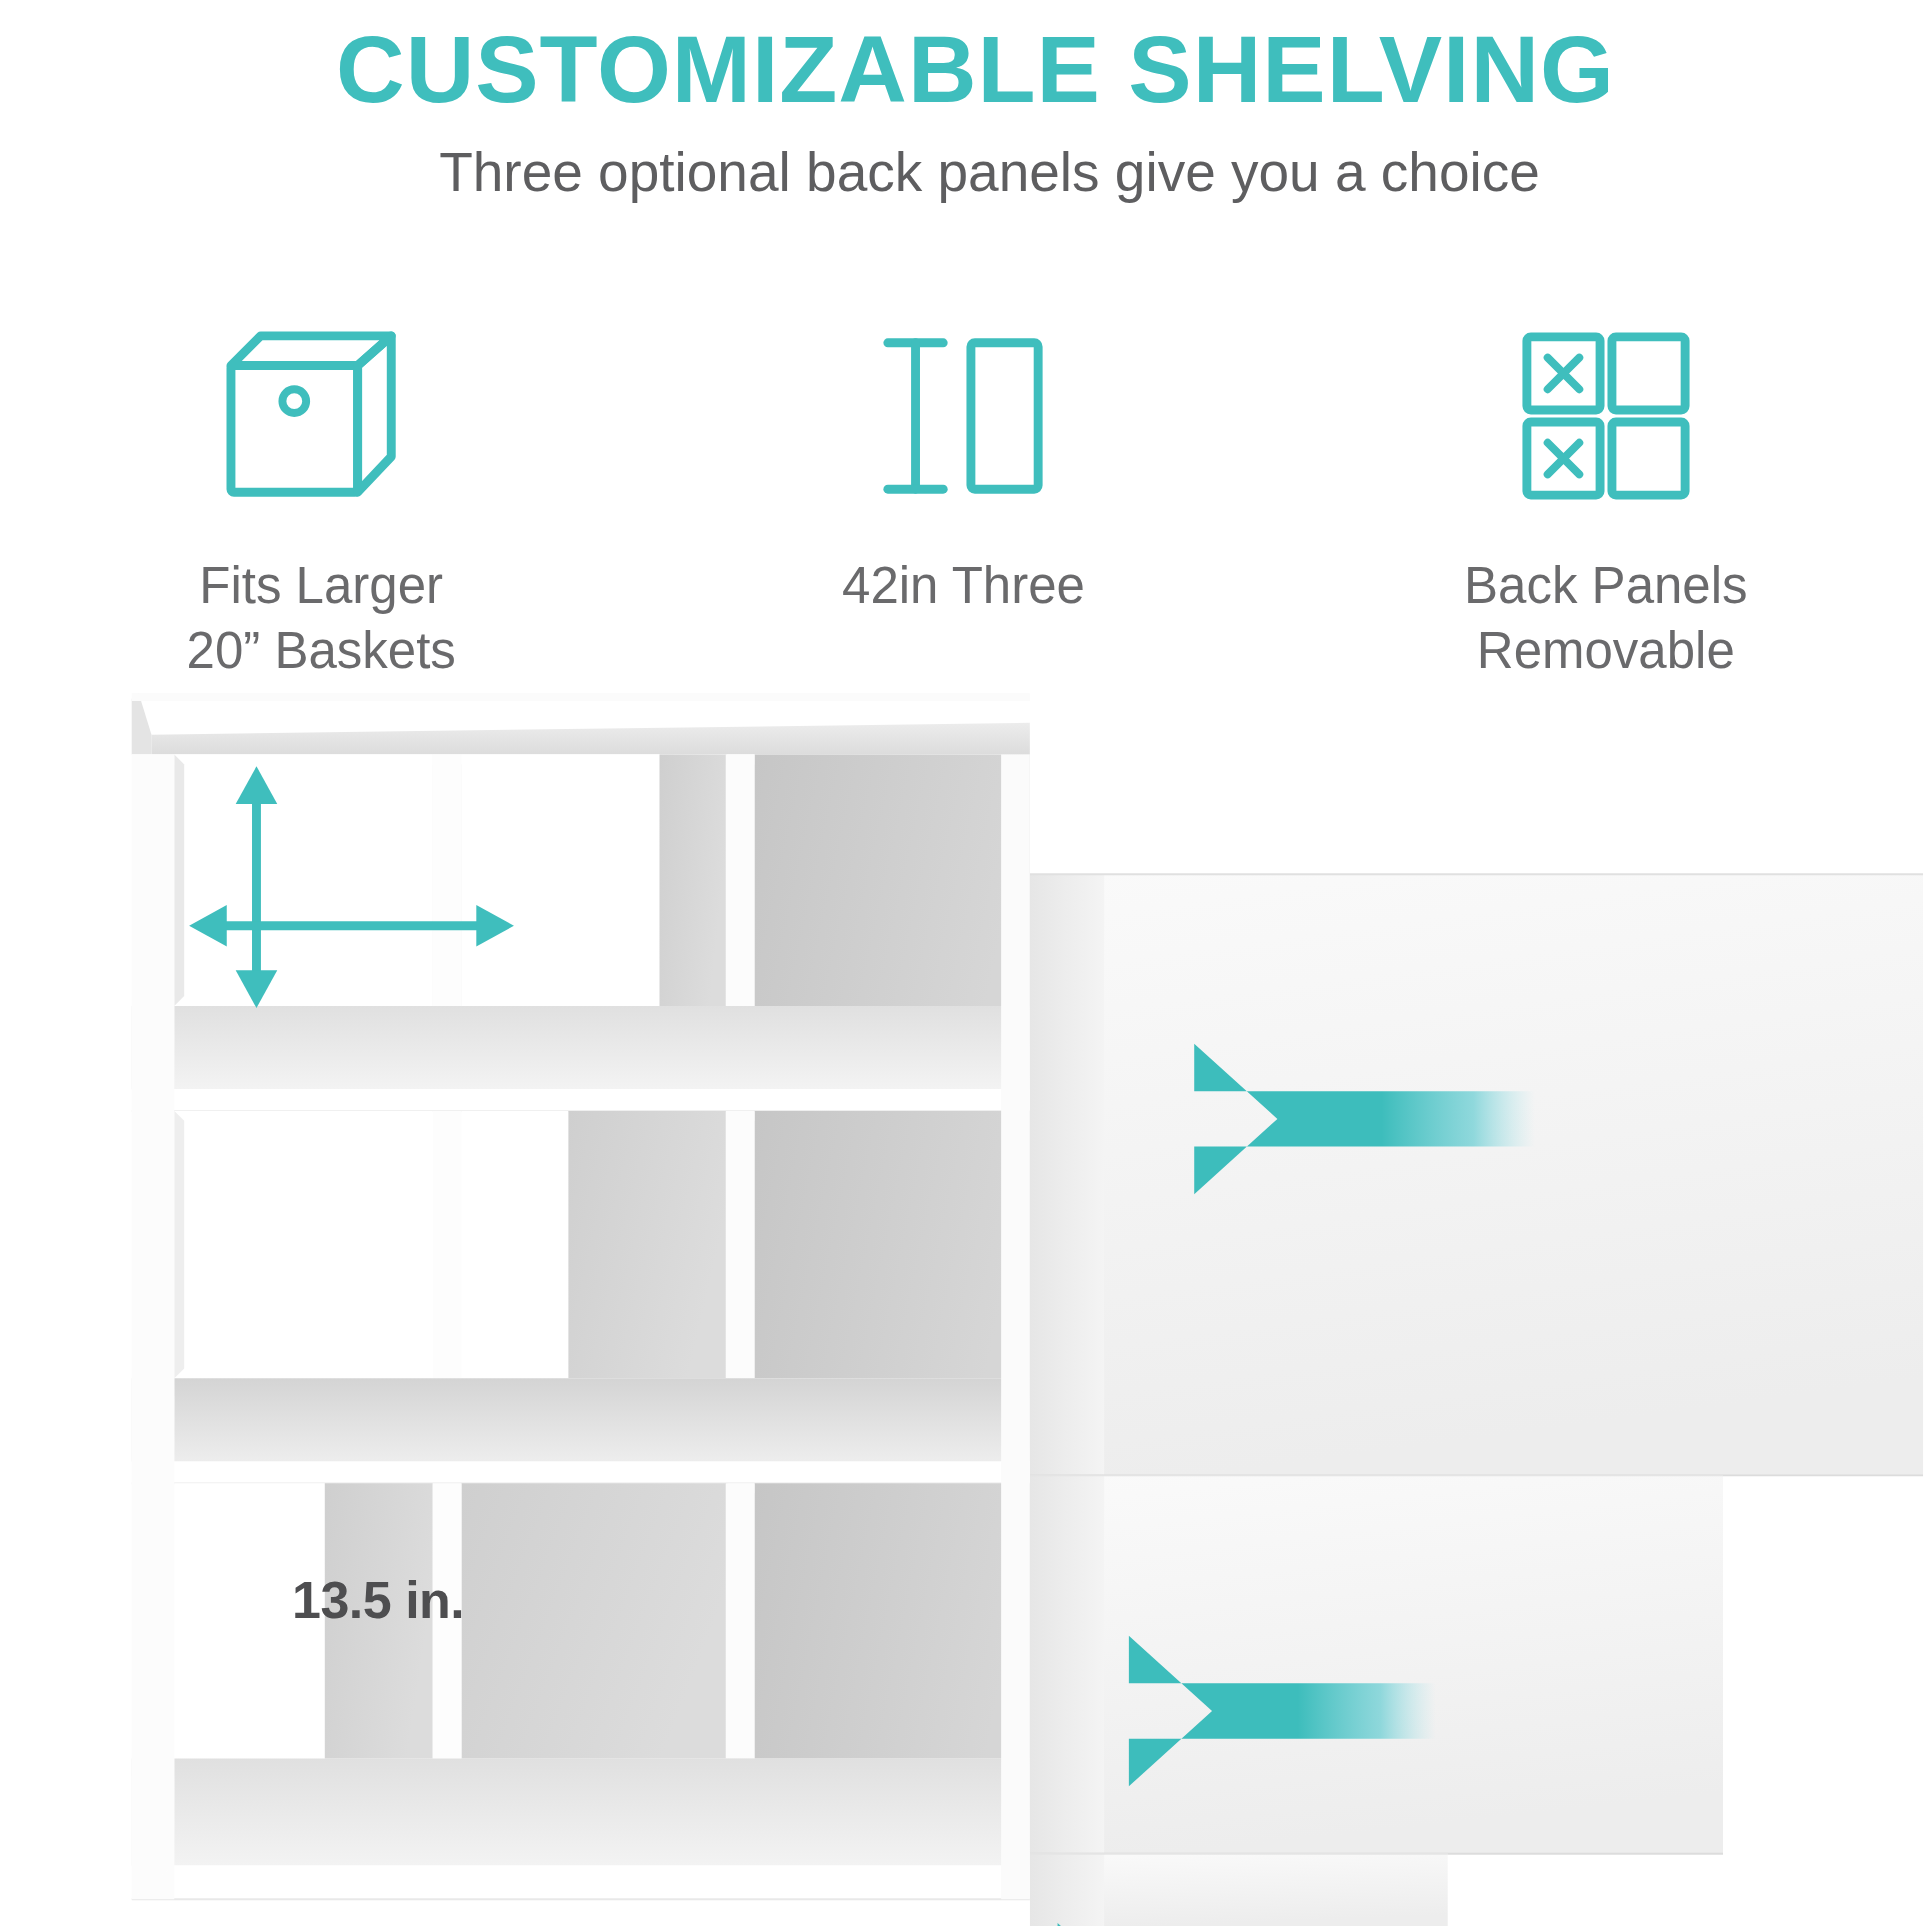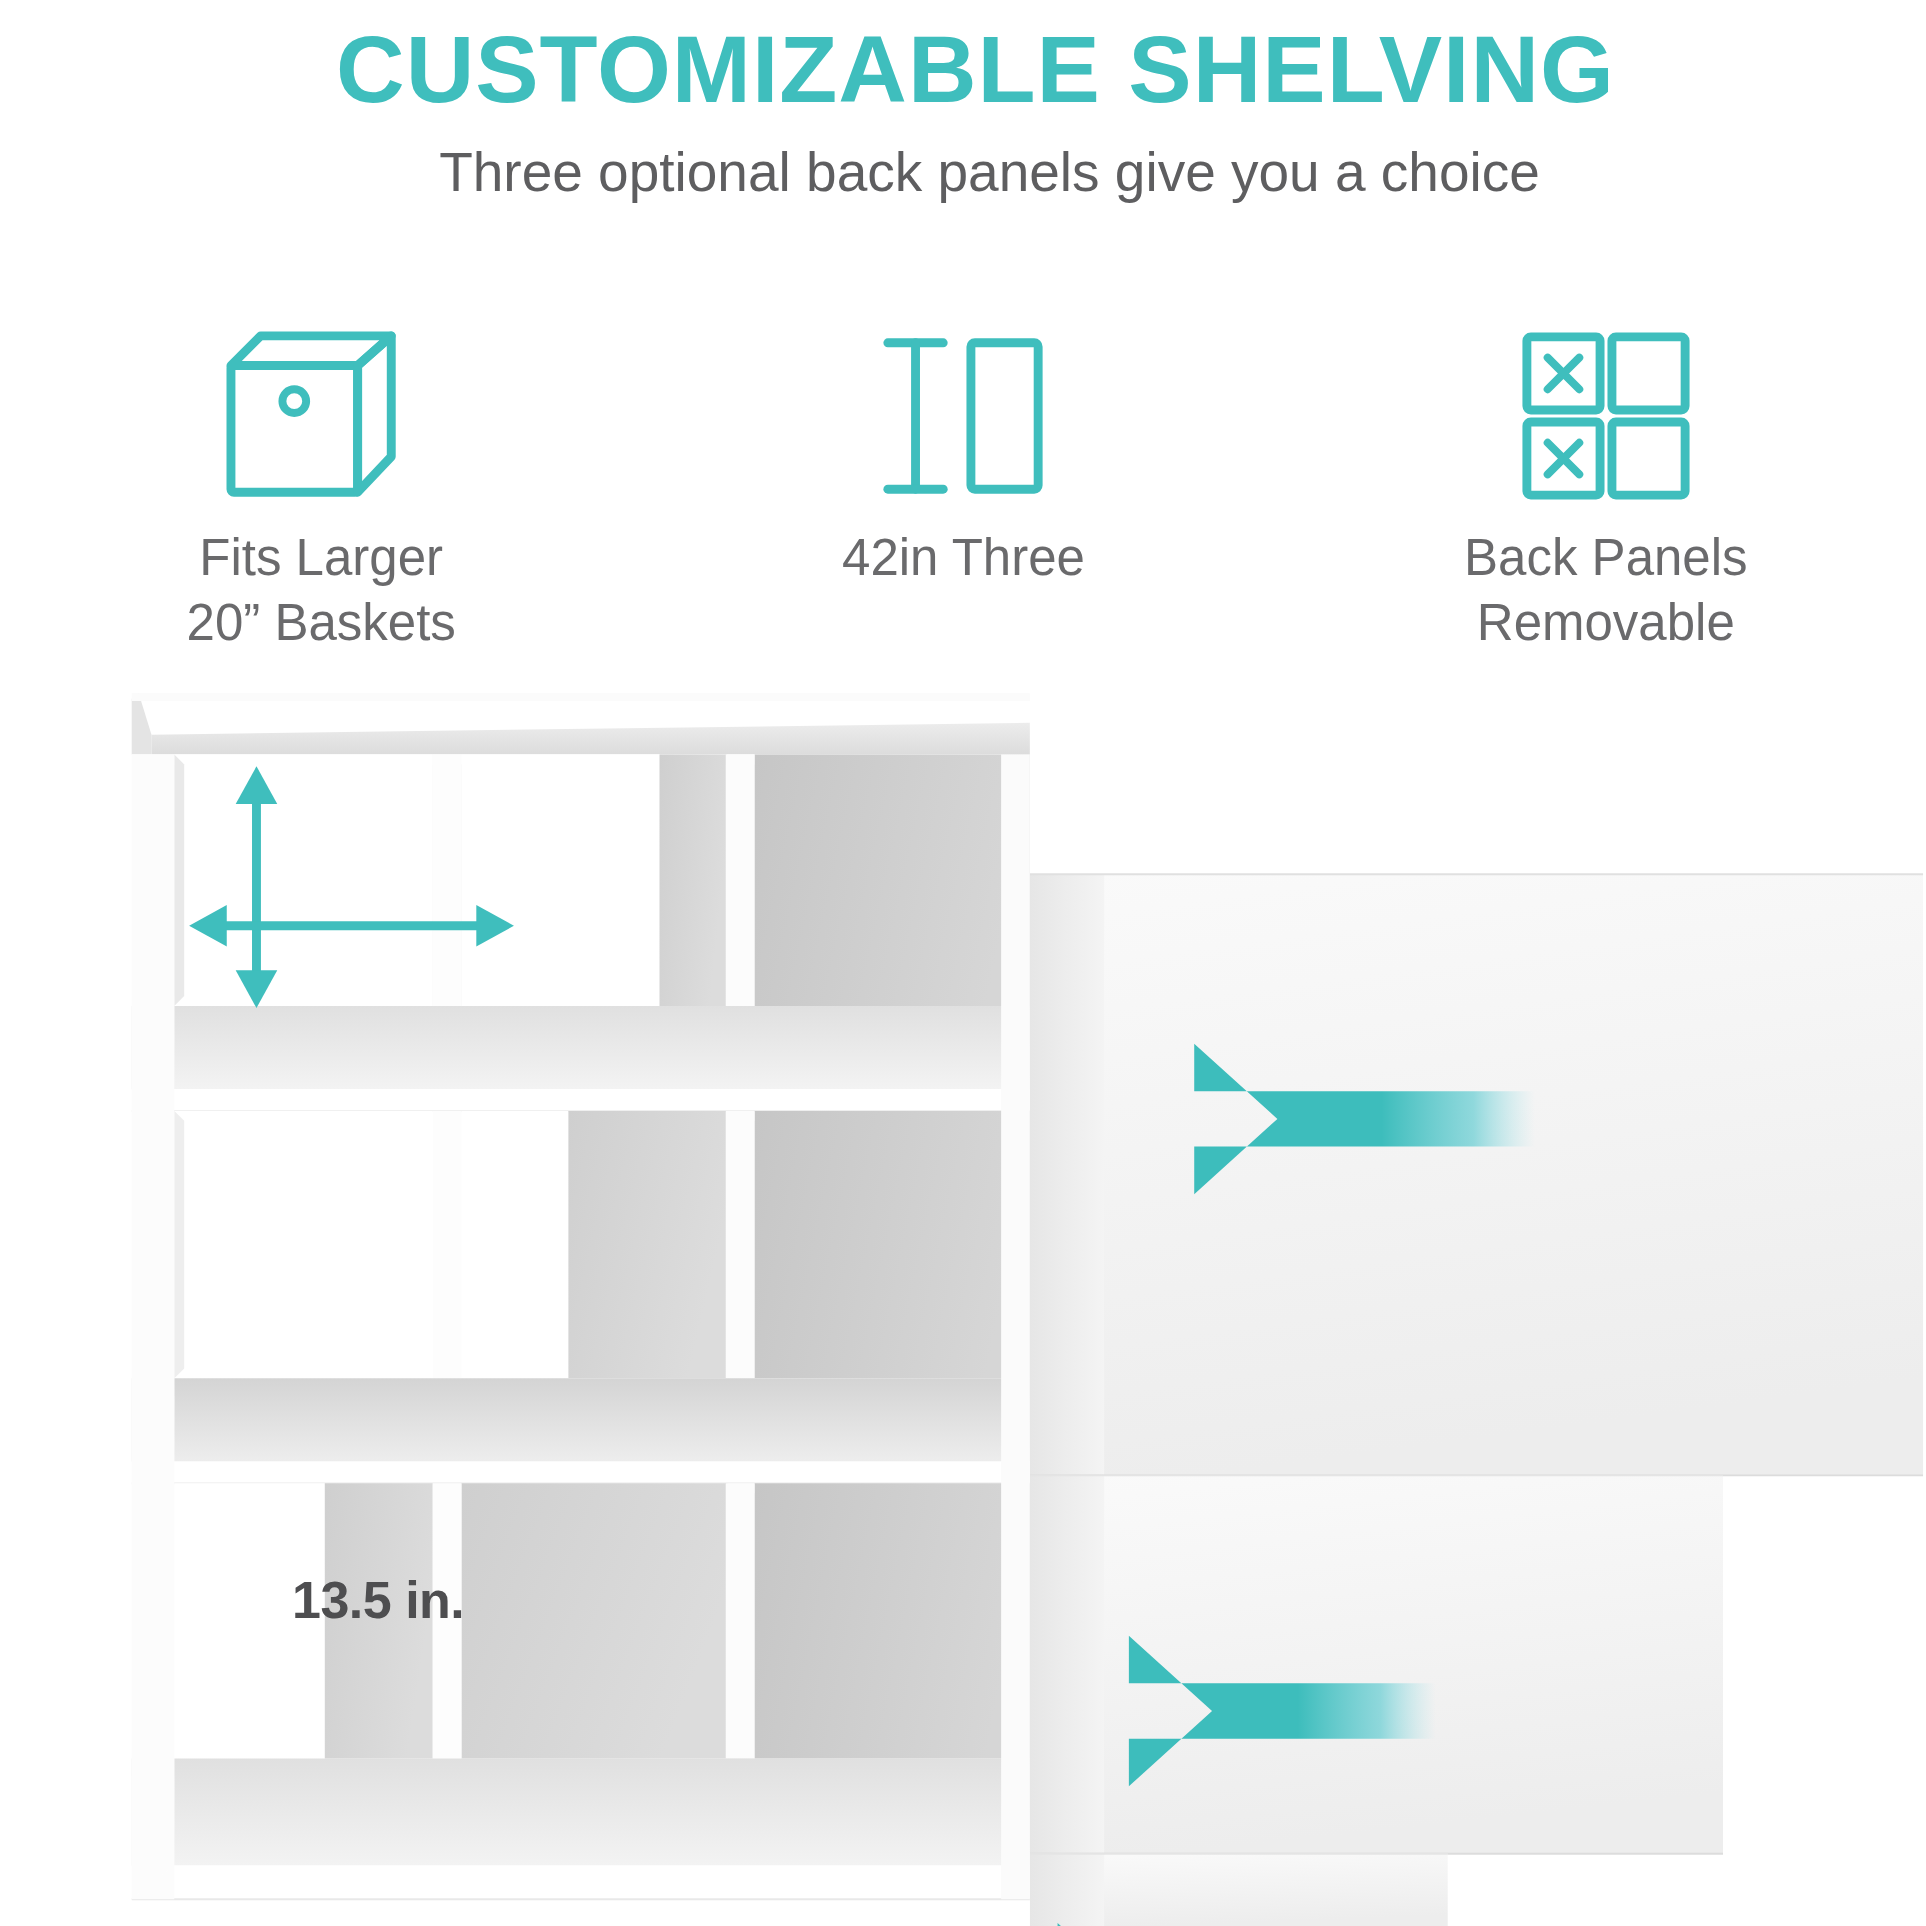--- a/index.html
+++ b/index.html
@@ -58,21 +58,21 @@
     flex-direction: column;
     align-items: center;
   }
   .feature-icon {
     height: 198px;
     display: flex;
     align-items: center;
     justify-content: center;
   }
   .feature-label {
-    margin-top: 10px;
+    margin-top: 38px;
     font-size: 51px;
     font-weight: 300;
     line-height: 1.28;
     color: #6a6a6c;
     text-align: center;
     font-family: "Liberation Sans", sans-serif;
   }
   .feature-label .fl-line { display: block; }
 
   

